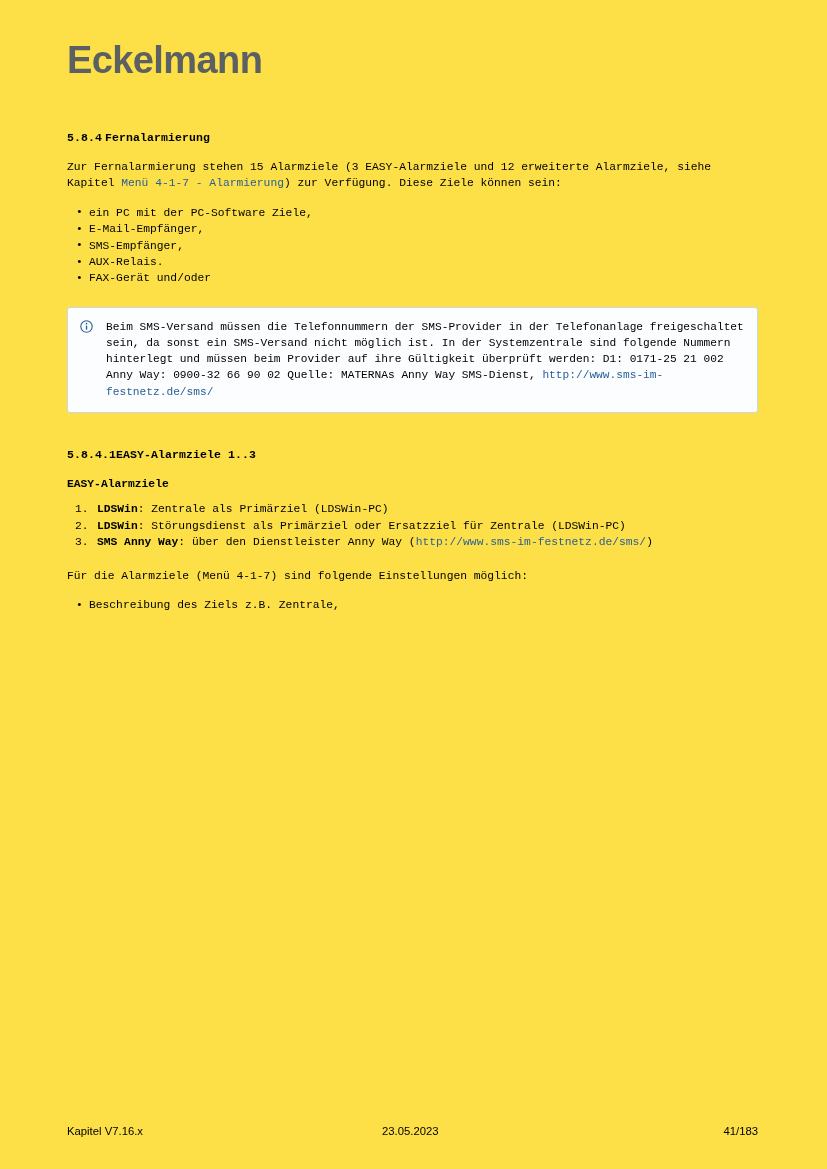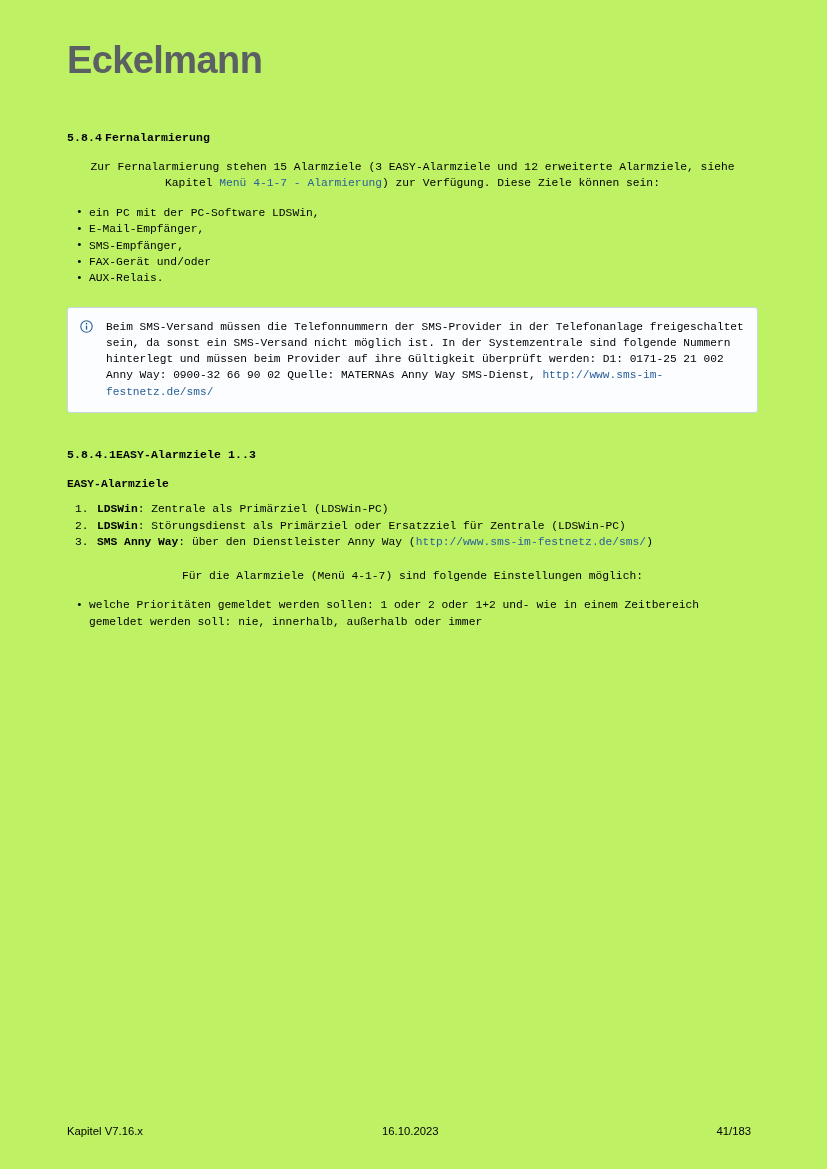--- a/index.html
+++ b/index.html
@@ -10,21 +10,21 @@
   }
   body {
     font-family: "Liberation Sans", sans-serif;
     color: #000000;
   }
   .page {
     position: relative;
     width: 827px;
     height: 1169px;
     margin: 0 auto;
-    background: #bef264;
+    background: #fde047;
     overflow: hidden;
     box-sizing: border-box;
   }
   
   .logo-area {
     position: absolute;
     left: 67px;
     top: 38px;
     width: 420px;
     height: 50px;
@@ -65,21 +65,21 @@
     letter-spacing: 0.1px;
   }
   h3.subsection-heading .num {
     display: inline-block;
     min-width: 47px;
   }
   p.body-text {
     font-size: 11.3px;
     line-height: 16.4px;
     margin: 0 0 13px 0;
-    text-align: center;
+    text-align: left;
   }
   .lead-bold {
     font-weight: bold;
     font-size: 11.3px;
     line-height: 16.4px;
     margin: 0 0 9px 0;
   }
   a.doclink, .doclink {
     color: #2a6099;
     text-decoration: none;
@@ -168,21 +168,21 @@
     left: 0;
     top: 0;
   }
   .footer .f-center {
     position: absolute;
     left: 315px;
     top: 0;
   }
   .footer .f-right {
     position: absolute;
-    right: 7px;
+    right: 0;
     top: 0;
     text-align: right;
     margin-left: 21px;
   }
 </style>
 </head>
 <body>
 
 <div class="page">
 
@@ -194,25 +194,25 @@
 
     <h2 class="section-heading">
       <span class="num">5.8.4</span><span>Fernalarmierung</span>
     </h2>
 
     <p class="body-text">
       <span>Zur Fernalarmierung stehen 15 Alarmziele (3 EASY-Alarmziele und 12 erweiterte Alarmziele, siehe Kapitel </span><a class="doclink" href="#">Menü 4-1-7 - Alarmierung</a><span>) zur Verfügung. Diese Ziele können sein:</span>
     </p>
 
     <ul class="bullets">
-      <li>ein PC mit der PC-Software LDSWin,</li>
+      <li>ein PC mit der PC-Software Ziele,</li>
       <li>E-Mail-Empfänger,</li>
       <li>SMS-Empfänger,</li>
+      <li>AUX-Relais.</li>
       <li>FAX-Gerät und/oder</li>
-      <li>AUX-Relais.</li>
     </ul>
 
     <div class="note-box">
       <span class="note-icon">
         <svg width="13" height="13" viewBox="0 0 13 13" xmlns="http://www.w3.org/2000/svg">
           <circle cx="6.5" cy="6.5" r="5.7" fill="none" stroke="#2a6099" stroke-width="1.1"></circle>
           <circle cx="6.5" cy="3.7" r="0.85" fill="#2a6099"></circle>
           <rect x="5.85" y="5.4" width="1.35" height="4.3" rx="0.5" fill="#2a6099"></rect>
         </svg>
       </span>
@@ -240,24 +240,24 @@
       <li>
         <b>SMS Anny Way</b><span>: über den Dienstleister Anny Way (</span><a class="doclink" href="#">http://www.sms-im-festnetz.de/sms/</a><span>)</span>
       </li>
     </ol>
 
     <div class="spacer-small"></div>
 
     <p class="body-text">Für die Alarmziele (Menü 4-1-7) sind folgende Einstellungen möglich:</p>
 
     <ul class="bullets">
-      <li>welche Prioritäten gemeldet werden sollen: 1 oder 2 oder 1+2 und- wie in einem Zeitbereich gemeldet werden soll: nie, innerhalb, außerhalb oder immer</li>
+      <li>Beschreibung des Ziels z.B. Zentrale,</li>
     </ul>
 
   </div>
 
   <div class="footer">
     <span class="f-left">Kapitel V7.16.x</span>
-    <span class="f-center">16.10.2023</span>
+    <span class="f-center">23.05.2023</span>
     <span class="f-right">41/183</span>
   </div>
 
 </div>
 
 </body></html>

